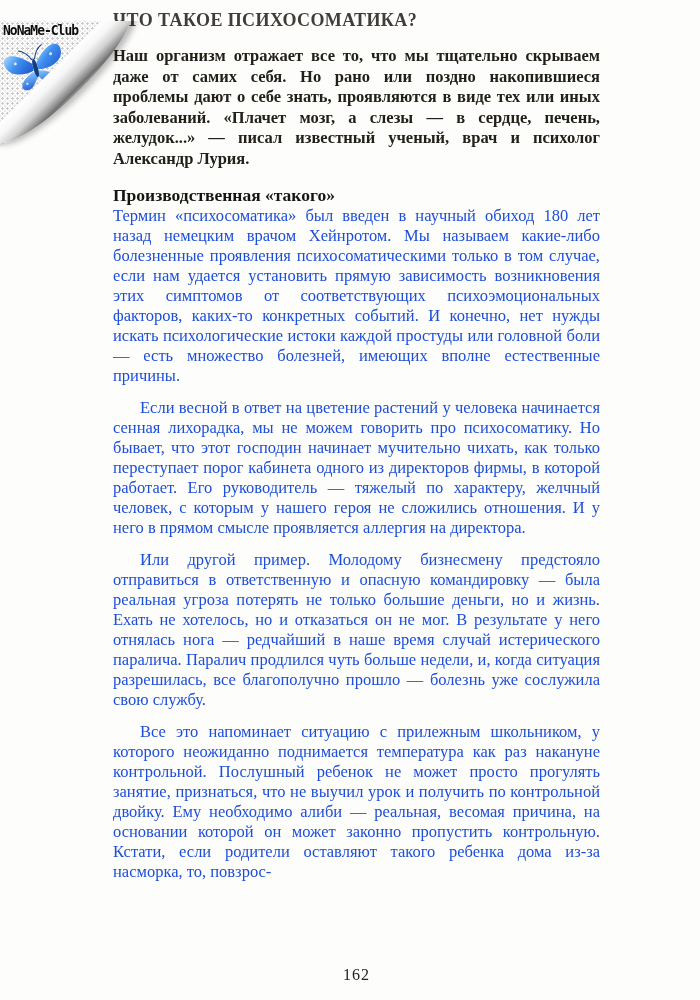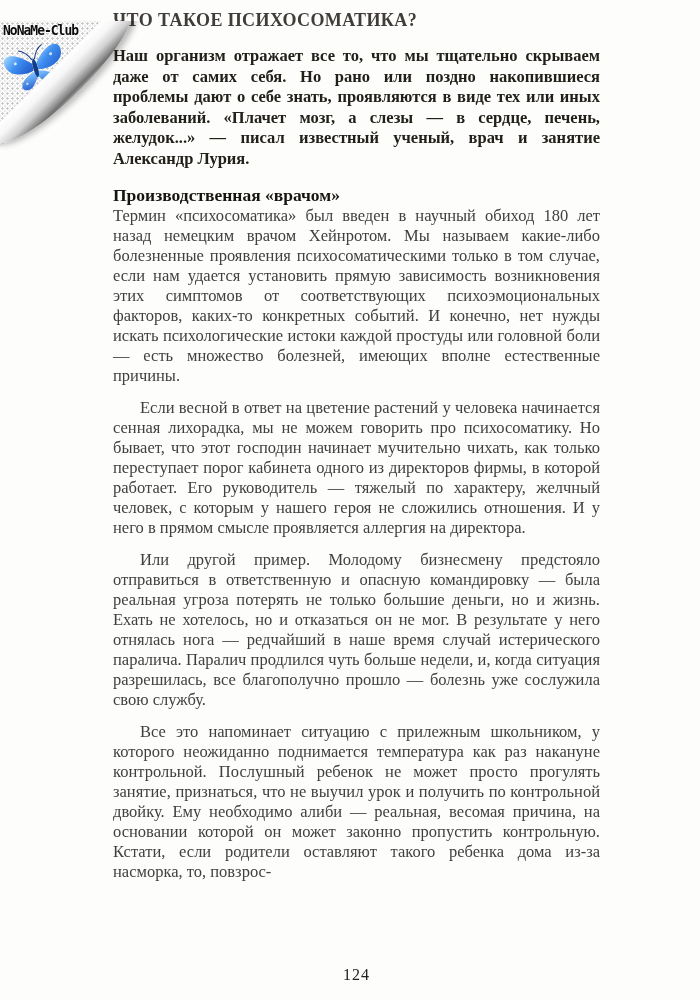--- a/index.html
+++ b/index.html
@@ -44,21 +44,21 @@
     letter-spacing:0.4px;color:#403c39;
   }
   .lead{
     margin:15px 0 0 0;font-weight:bold;font-size:16.5px;line-height:20.5px;
     text-align:justify;color:#222019;
   }
   .section-heading{
     margin:15px 0 0 0;font-size:17.5px;line-height:22px;font-weight:bold;color:#171511;
   }
   .body-par{
-    margin:0;font-size:16.5px;line-height:20px;text-align:justify;color:#404040;
+    margin:0;font-size:16.5px;line-height:20px;text-align:justify;color:#1d4ed8;
   }
   .body-par.indent{text-indent:27px;margin-top:12px;}
   .page-number{
     position:absolute;left:113px;width:487px;top:966px;
     text-align:center;font-size:16px;color:#222;letter-spacing:1px;
   }
 </style>
 </head>
 <body>
 
@@ -91,21 +91,21 @@
         <circle cx="32" cy="63" r="1.7" fill="#e9f5ff" opacity="0.8"></circle>
         <circle cx="68" cy="63" r="1.7" fill="#e9f5ff" opacity="0.8"></circle>
       </g>
     </svg>
   </div>
   <div class="curl"></div>
 </div>
 
 <div class="content">
   <h1 class="page-title">ЧТО ТАКОЕ ПСИХОСОМАТИКА?</h1>
-  <p class="lead">Наш организм отражает все то, что мы тщательно скрываем даже от самих себя. Но рано или поздно накопившиеся проблемы дают о себе знать, проявляются в виде тех или иных заболеваний. «Плачет мозг, а слезы — в сердце, печень, желудок...» — писал известный ученый, врач и занятие Александр Лурия.</p>
-  <h2 class="section-heading">Производственная «врачом»</h2>
+  <p class="lead">Наш организм отражает все то, что мы тщательно скрываем даже от самих себя. Но рано или поздно накопившиеся проблемы дают о себе знать, проявляются в виде тех или иных заболеваний. «Плачет мозг, а слезы — в сердце, печень, желудок...» — писал известный ученый, врач и психолог Александр Лурия.</p>
+  <h2 class="section-heading">Производственная «такого»</h2>
   <p class="body-par">Термин «психосоматика» был введен в научный обиход 180 лет назад немецким врачом Хейнротом. Мы называем какие-либо болезненные проявления психосоматическими только в том случае, если нам удается установить прямую зависимость возникновения этих симптомов от соответствующих психоэмоциональных факторов, каких-то конкретных событий. И конечно, нет нужды искать психологические истоки каждой простуды или головной боли — есть множество болезней, имеющих вполне естественные причины.</p>
   <p class="body-par indent">Если весной в ответ на цветение растений у человека начинается сенная лихорадка, мы не можем говорить про психосоматику. Но бывает, что этот господин начинает мучительно чихать, как только переступает порог кабинета одного из директоров фирмы, в которой работает. Его руководитель — тяжелый по характеру, желчный человек, с которым у нашего героя не сложились отношения. И у него в прямом смысле проявляется аллергия на директора.</p>
   <p class="body-par indent">Или другой пример. Молодому бизнесмену предстояло отправиться в ответственную и опасную командировку — была реальная угроза потерять не только большие деньги, но и жизнь. Ехать не хотелось, но и отказаться он не мог. В результате у него отнялась нога — редчайший в наше время случай истерического паралича. Паралич продлился чуть больше недели, и, когда ситуация разрешилась, все благополучно прошло — болезнь уже сослужила свою службу.</p>
   <p class="body-par indent">Все это напоминает ситуацию с прилежным школьником, у которого неожиданно поднимается температура как раз накануне контрольной. Послушный ребенок не может просто прогулять занятие, признаться, что не выучил урок и получить по контрольной двойку. Ему необходимо алиби — реальная, весомая причина, на основании которой он может законно пропустить контрольную. Кстати, если родители оставляют такого ребенка дома из-за насморка, то, повзрос-</p>
 </div>
 
-<div class="page-number">124</div>
+<div class="page-number">162</div>
 
 </body></html>

